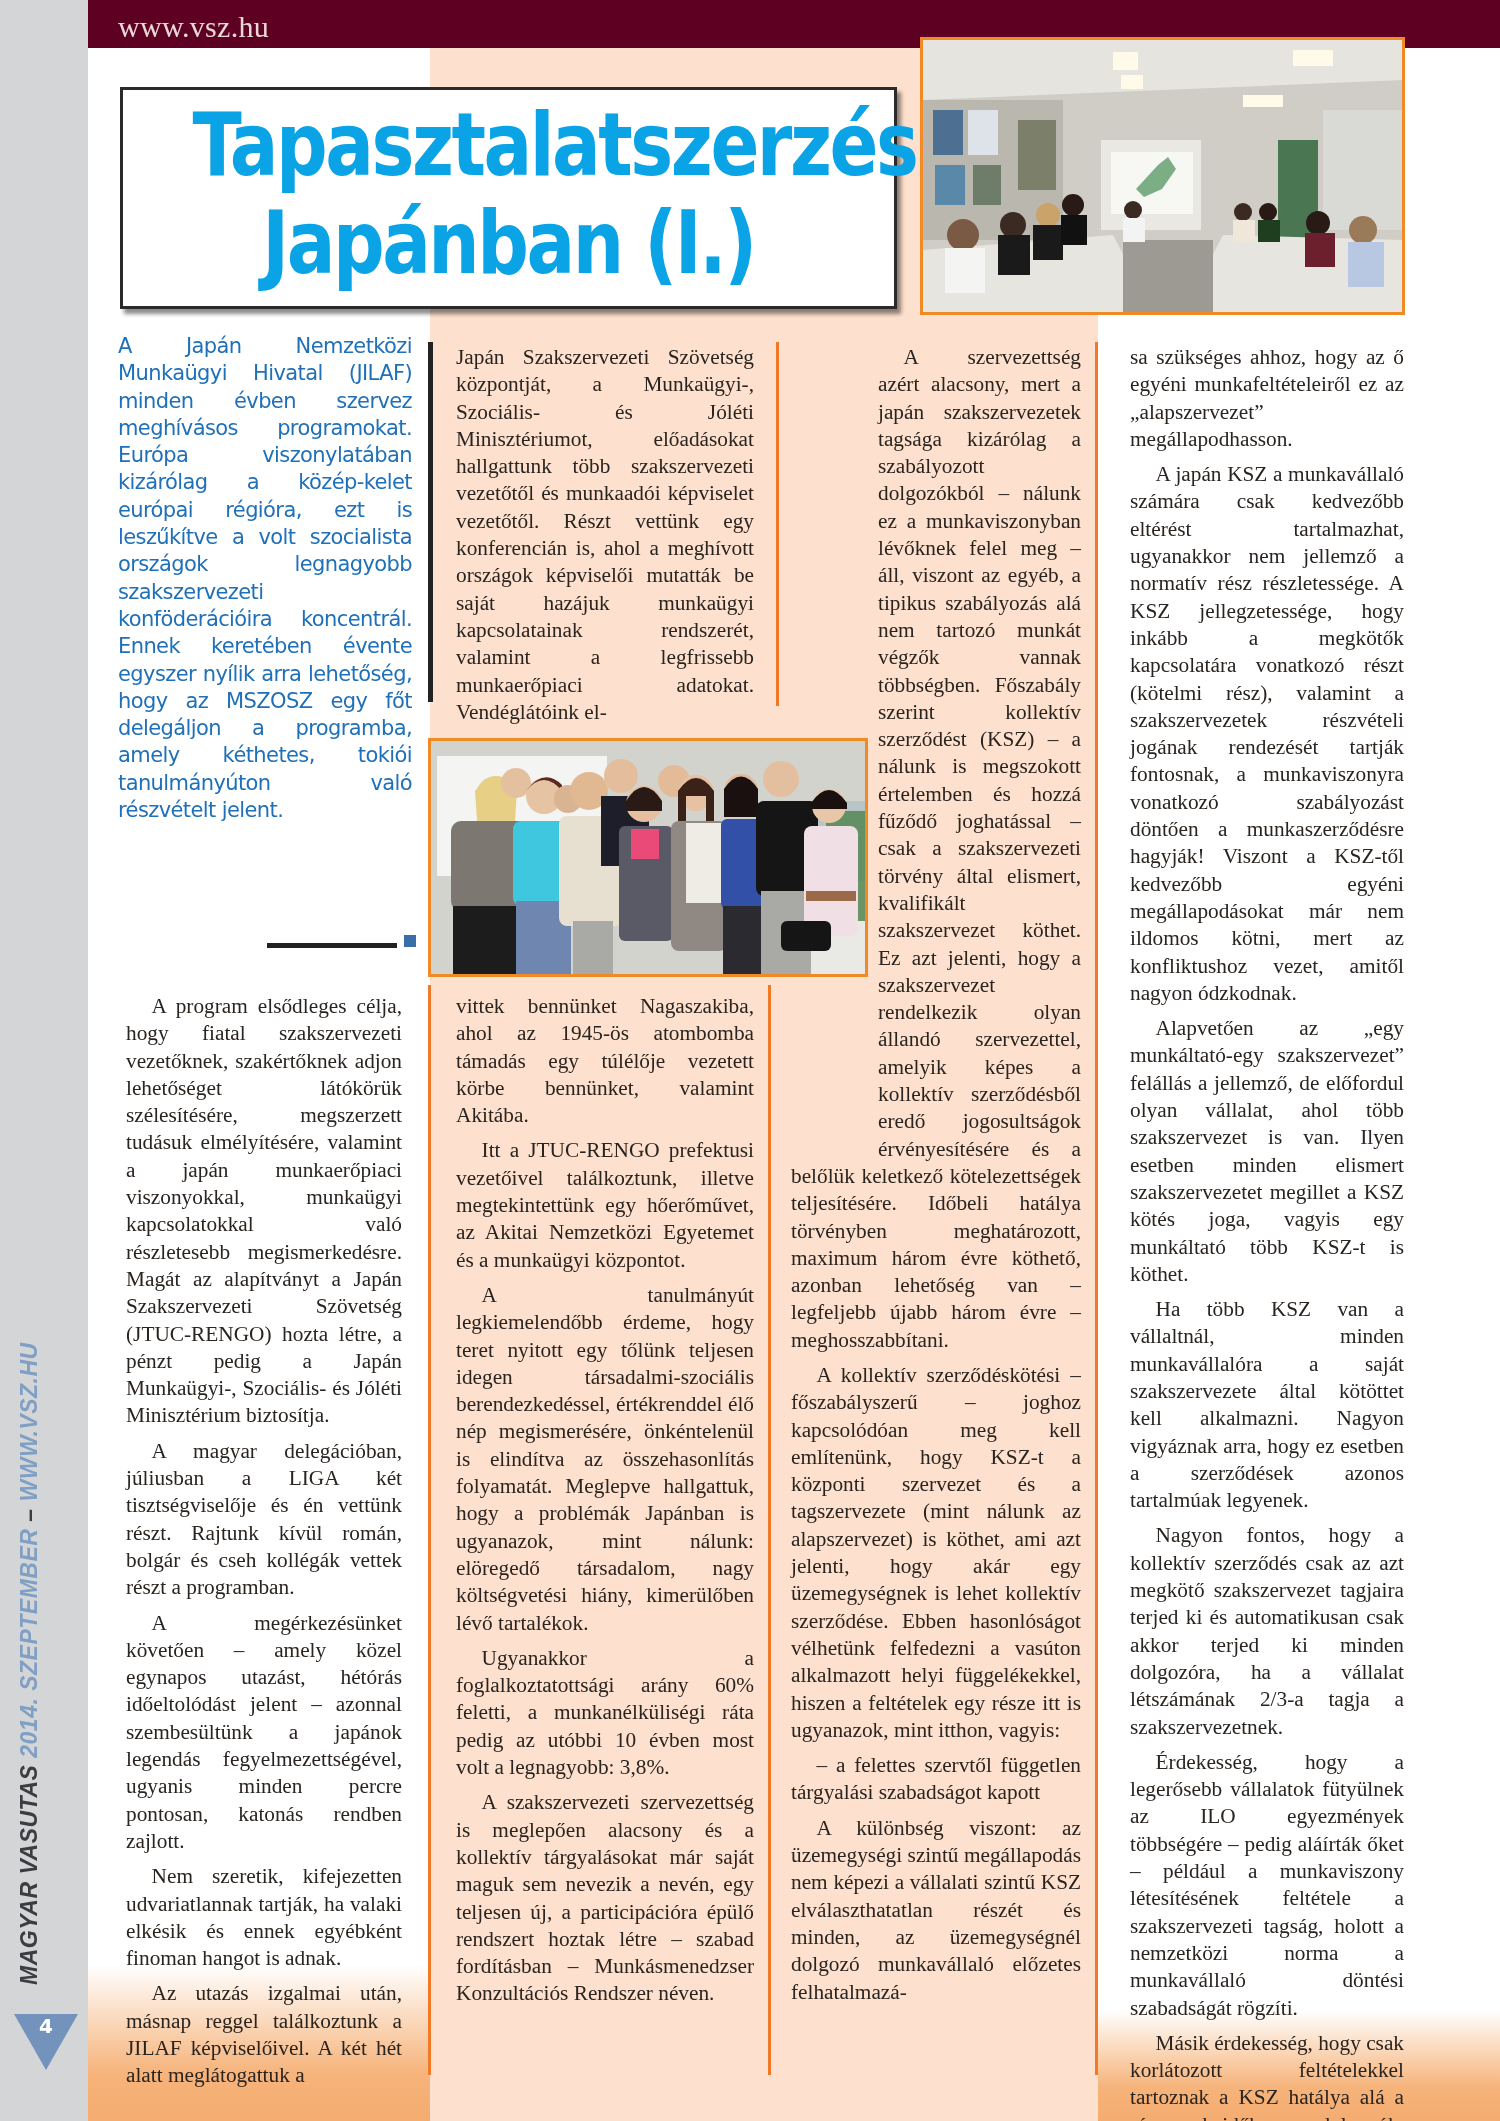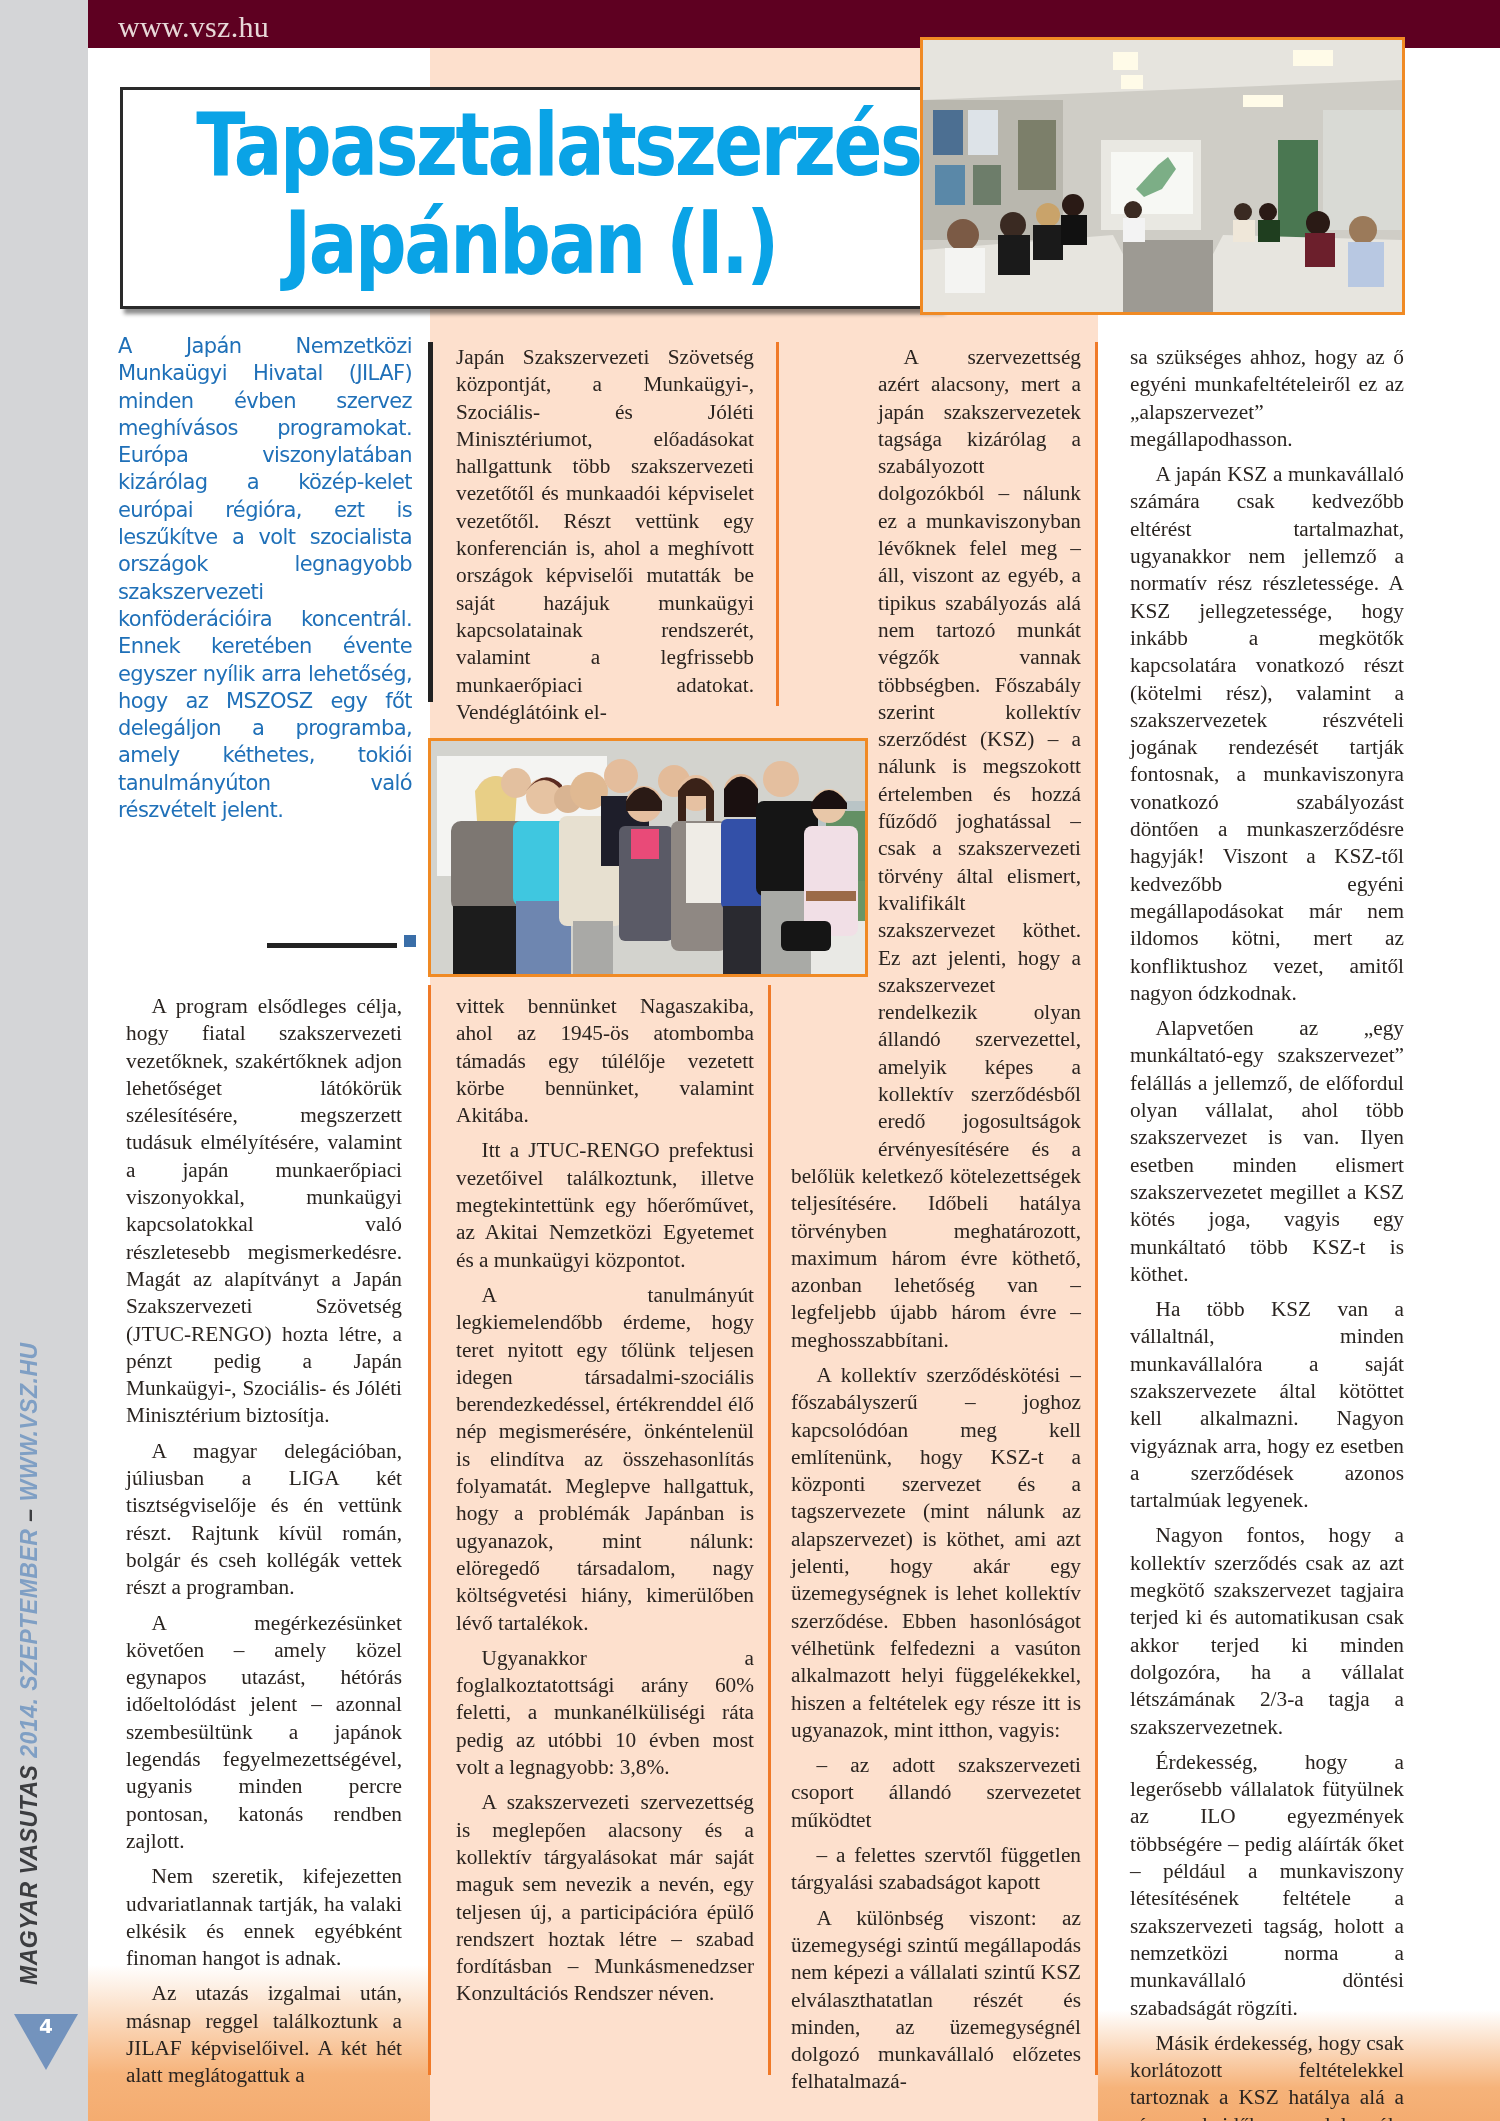--- a/index.html
+++ b/index.html
@@ -10,21 +10,21 @@
   .bg-grad-right { position:absolute; left:1098px; top:2010px; width:402px; height:111px; background:linear-gradient(#ffffff, #f6b37a 70%, #f4ac70); }
   .topbar { position:absolute; left:88px; top:0; width:1412px; height:48px; background:#5e0021; }
   .topbar-url { position:absolute; left:30px; top:10px; color:#e8d8d8; font-size:30px; font-family:"Liberation Serif", serif; letter-spacing:0.3px; }
 
   .vertical-label { position:absolute; left:16px; top:1985px; transform-origin:0 0; transform:rotate(-90deg); white-space:nowrap; font-family:"Liberation Sans", "DejaVu Sans", sans-serif; font-weight:bold; font-style:italic; font-size:23px; letter-spacing:0.5px; }
   .vl-dark { color:#3c3d40; }
   .vl-blue { color:#7f9fc4; }
   .page-triangle { position:absolute; left:14px; top:2014px; width:0; height:0; border-left:32px solid transparent; border-right:32px solid transparent; border-top:56px solid #7393bd; }
   .page-number { position:absolute; left:30px; top:2014px; width:32px; text-align:center; color:#ffffff; font-family:"DejaVu Sans", sans-serif; font-weight:bold; font-size:20px; }
 
-  .title-box { position:absolute; left:120px; top:87px; width:771px; height:216px; background:#ffffff; border:3px solid #2a2a2a; box-shadow:4px 5px 4px rgba(0,0,0,0.45);padding-left:44px; }
+  .title-box { position:absolute; left:120px; top:87px; width:771px; height:216px; background:#ffffff; border:3px solid #2a2a2a; box-shadow:4px 5px 4px rgba(0,0,0,0.45); }
   .title-text { position:absolute; left:0; right:0; top:6px; text-align:center; color:#0aa3e6; font-family:"DejaVu Sans", "Liberation Sans", sans-serif; font-weight:bold; font-size:88px; line-height:98px; letter-spacing:-3px; transform:scaleX(0.82); }
 
   .photo { position:absolute; border:3px solid #f08a24; overflow:hidden; }
   .photo-meeting { left:920px; top:37px; width:479px; height:272px; background:linear-gradient(180deg, #d8d6cf 0%, #bdbbb3 40%, #c9c6bd 55%, #8f8c86 100%); }
   .photo-group { left:428px; top:738px; width:434px; height:233px; background:linear-gradient(180deg, #d5d5d0 0%, #cfcfcc 35%, #b9b8b5 100%); }
 
   .col { position:absolute; color:#2a2420; font-size:21.3px; line-height:27.3px; text-align:justify; hyphens:manual; }
   .col p { margin:8px; text-indent:1.2em; }
   .col p.noindent { text-indent:0; }
   .col-intro { position:absolute; left:118px; top:333px; width:294px; color:#1f70b8; font-family:"DejaVu Sans", "Liberation Sans", sans-serif; font-size:21px; line-height:27.3px; text-align:justify; letter-spacing:-0.6px; }
@@ -184,21 +184,20 @@
   <p>Itt a JTUC-RENGO prefektusi vezetőivel találkoztunk, illetve megtekintettünk egy hőerőművet, az Akitai Nemzetközi Egyetemet és a munkaügyi központot.</p>
   <p>A tanulmányút legkiemelendőbb érdeme, hogy teret nyitott egy tőlünk teljesen idegen társadalmi-szociális berendezkedéssel, értékrenddel élő nép megismerésére, önkéntelenül is elindítva az összehasonlítás folyamatát. Meglepve hallgattuk, hogy a problémák Japánban is ugyanazok, mint nálunk: elöregedő társadalom, nagy költségvetési hiány, kimerülőben lévő tartalékok.</p>
   <p>Ugyanakkor a foglalkoztatottsági arány 60% feletti, a munkanélküliségi ráta pedig az utóbbi 10 évben most volt a legnagyobb: 3,8%.</p>
   <p>A szakszervezeti szervezettség is meglepően alacsony és a kollektív tárgyalásokat már saját maguk sem nevezik a nevén, egy teljesen új, a participációra épülő rendszert hoztak létre – szabad fordításban – Munkásmenedzser Konzultációs Rendszer néven.</p>
 </div>
 
 <div class="col col3">
   <div class="float-space" style="margin-top:398px;"></div>
   <p>A szervezettség azért alacsony, mert a japán szakszervezetek tagsága kizárólag a szabályozott dolgozókból – nálunk ez a munkaviszonyban lévőknek felel meg – áll, viszont az egyéb, a tipikus szabályozás alá nem tartozó munkát végzők vannak többségben. Főszabály szerint kollektív szerződést (KSZ) – a nálunk is megszokott értelemben és hozzá fűződő joghatással – csak a szakszervezeti törvény által elismert, kvalifikált szakszervezet köthet. Ez azt jelenti, hogy a szakszervezet rendelkezik olyan állandó szervezettel, amelyik képes a kollektív szerződésből eredő jogosultságok érvényesítésére és a belőlük keletkező kötelezettségek teljesítésére. Időbeli hatálya törvényben meghatározott, maximum három évre köthető, azonban lehetőség van – legfeljebb újabb három évre – meghosszabbítani.</p>
   <p>A kollektív szerződéskötési – főszabályszerű – joghoz kapcsolódóan meg kell említenünk, hogy KSZ-t a központi szervezet és a tagszervezete (mint nálunk az alapszervezet) is köthet, ami azt jelenti, hogy akár egy üzemegységnek is lehet kollektív szerződése. Ebben hasonlóságot vélhetünk felfedezni a vasúton alkalmazott helyi függelékekkel, hiszen a feltételek egy része itt is ugyanazok, mint itthon, vagyis:</p>
-  <p>– az adott szakszervezeti csoport állandó szervezetet működtet</p>
   <p>– a felettes szervtől független tárgyalási szabadságot kapott</p>
   <p>A különbség viszont: az üzemegységi szintű megállapodás nem képezi a vállalati szintű KSZ elválaszthatatlan részét és minden, az üzemegységnél dolgozó munkavállaló előzetes felhatalmazá-</p>
 </div>
 
 <div class="col col4">
   <p class="noindent">sa szükséges ahhoz, hogy az ő egyéni munkafeltételeiről ez az „alapszervezet” megállapodhasson.</p>
   <p>A japán KSZ a munkavállaló számára csak kedvezőbb eltérést tartalmazhat, ugyanakkor nem jellemző a normatív rész részletessége. A KSZ jellegzetessége, hogy inkább a megkötők kapcsolatára vonatkozó részt (kötelmi rész), valamint a szakszervezetek részvételi jogának rendezését tartják fontosnak, a munkaviszonyra vonatkozó szabályozást döntően a munkaszerződésre hagyják! Viszont a KSZ-től kedvezőbb egyéni megállapodásokat már nem ildomos kötni, mert az konfliktushoz vezet, amitől nagyon ódzkodnak.</p>
   <p>Alapvetően az „egy munkáltató-egy szakszervezet” felállás a jellemző, de előfordul olyan vállalat, ahol több szakszervezet is van. Ilyen esetben minden elismert szakszervezetet megillet a KSZ kötés joga, vagyis egy munkáltató több KSZ-t is köthet.</p>
   <p>Ha több KSZ van a vállaltnál, minden munkavállalóra a saját szakszervezete által kötöttet kell alkalmazni. Nagyon vigyáznak arra, hogy ez esetben a szerződések azonos tartalmúak legyenek.</p>
   <p>Nagyon fontos, hogy a kollektív szerződés csak az azt megkötő szakszervezet tagjaira terjed ki és automatikusan csak akkor terjed ki minden dolgozóra, ha a vállalat létszámának 2/3-a tagja a szakszervezetnek.</p>

